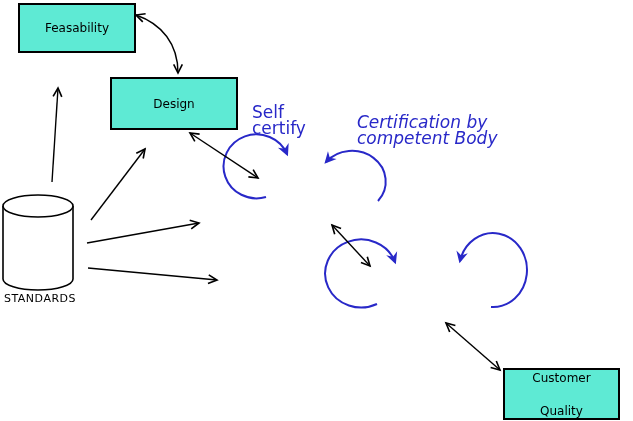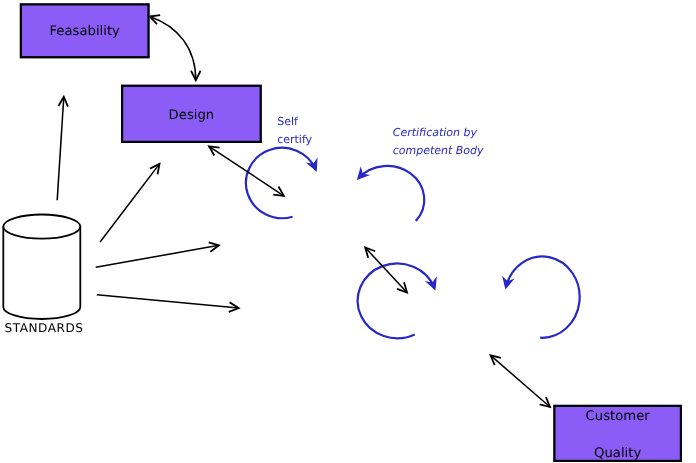--- a/index.html
+++ b/index.html
@@ -3,32 +3,32 @@
 <meta charset="utf-8">
 <style>
   html,body { margin:0; padding:0; background:#fff; }
   .canvas {
     position:relative; width:633px; height:421px; background:#ffffff;
     font-family:"DejaVu Sans", sans-serif; overflow:hidden;
   }
   svg.overlay { position:absolute; left:0; top:0; z-index:1; }
   .node {
     position:absolute; box-sizing:border-box; border:2px solid #000;
-    background:#8b5cf6; display:flex; flex-direction:column;
+    background:#5eead4; display:flex; flex-direction:column;
     align-items:center; justify-content:center;
     font-size:12px; color:#000; text-align:center; line-height:16px;
     z-index:2;
   }
   .node-feasability { left:18px;  top:3px;   width:118px; height:50px; }
   .node-design      { left:110px; top:77px;  width:128px; height:53px; }
   .node-approval    { left:262px; top:170px; width:115px; height:53px; }
   .node-production  { left:373px; top:268px; width:114px; height:54px; }
   .node-feedback    { left:503px; top:368px; width:117px; height:52px;gap:17px; }
   .blue-note {
-    position:absolute; color:#2828c8; font-size:10px; line-height:16px;
+    position:absolute; color:#2828c8; font-size:17px; line-height:16px;
     z-index:3; white-space:nowrap;
   }
   .blue-note span { display:block; }
   .note-self-certify  { left:252px; top:104px; }
   .note-certification { left:357px; top:114px;font-style:italic; }
   .note-surveillance  { left:524px; top:221px; }
   .note-quality       { left:271px; top:300px; line-height:15px; }
   .standards-label {
     position:absolute; left:-2px; top:292px; width:84px; text-align:center;
     font-size:11px; letter-spacing:0.5px; color:#000; z-index:2;

